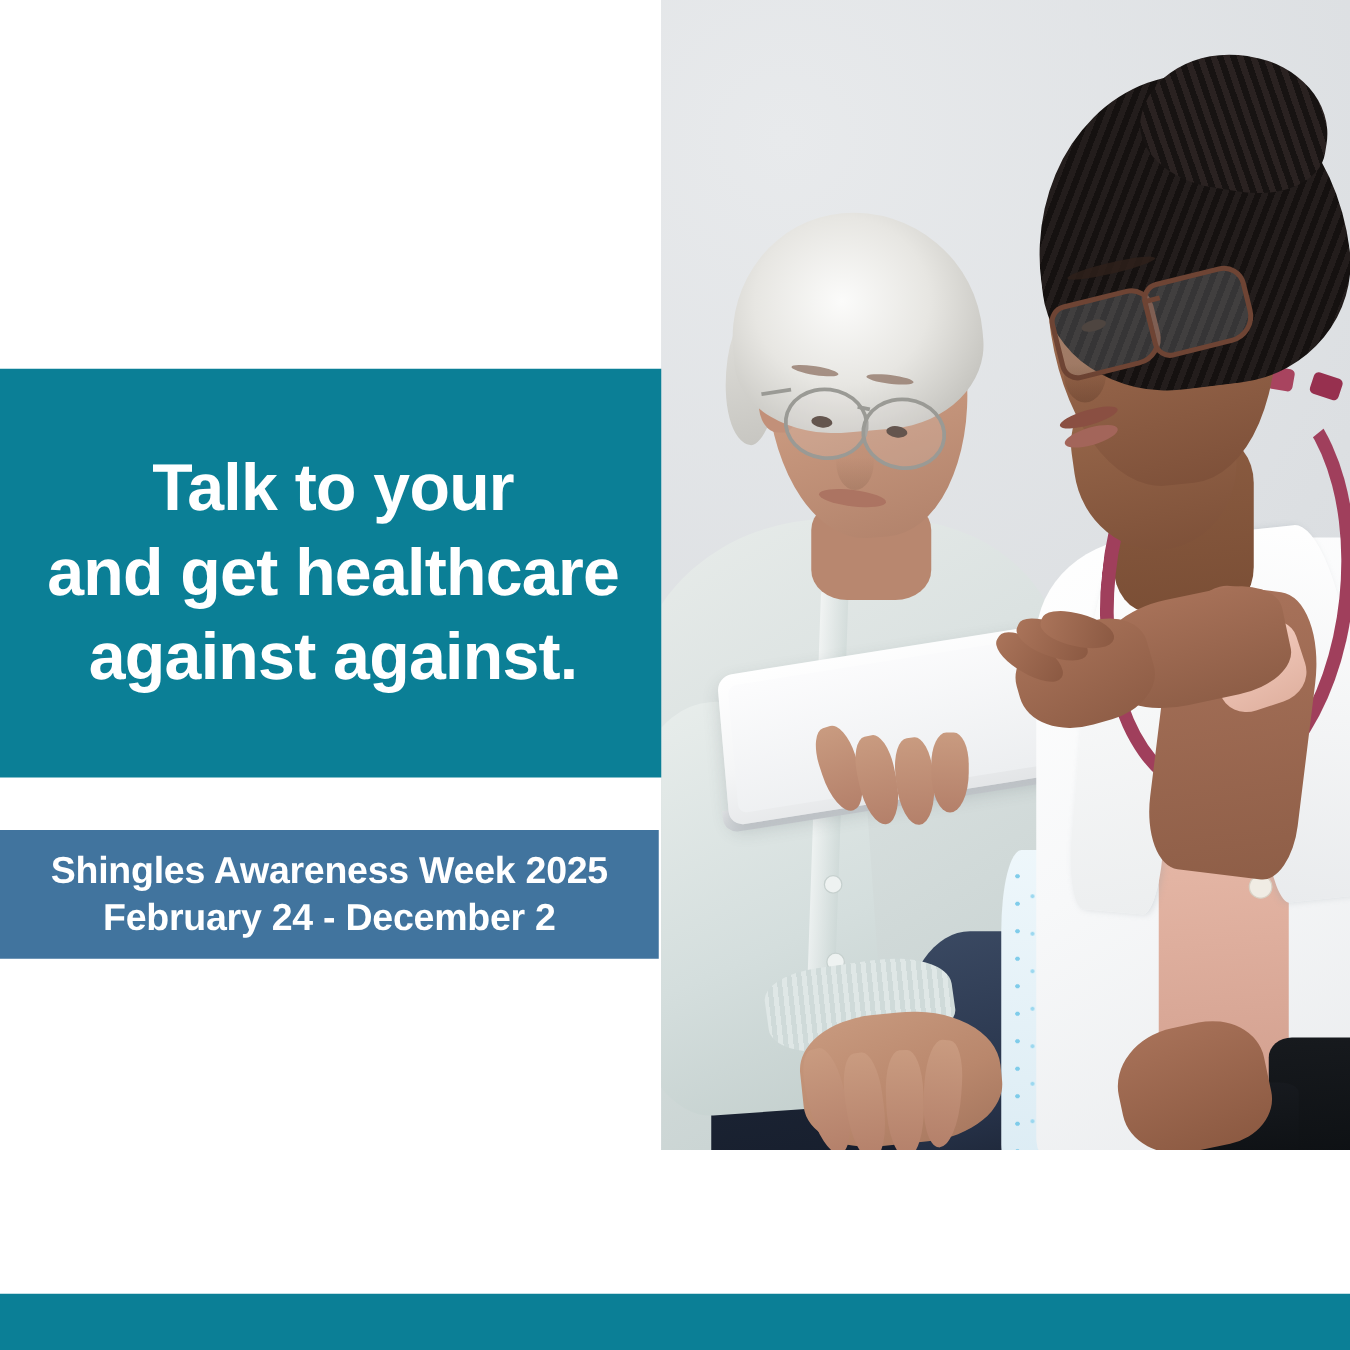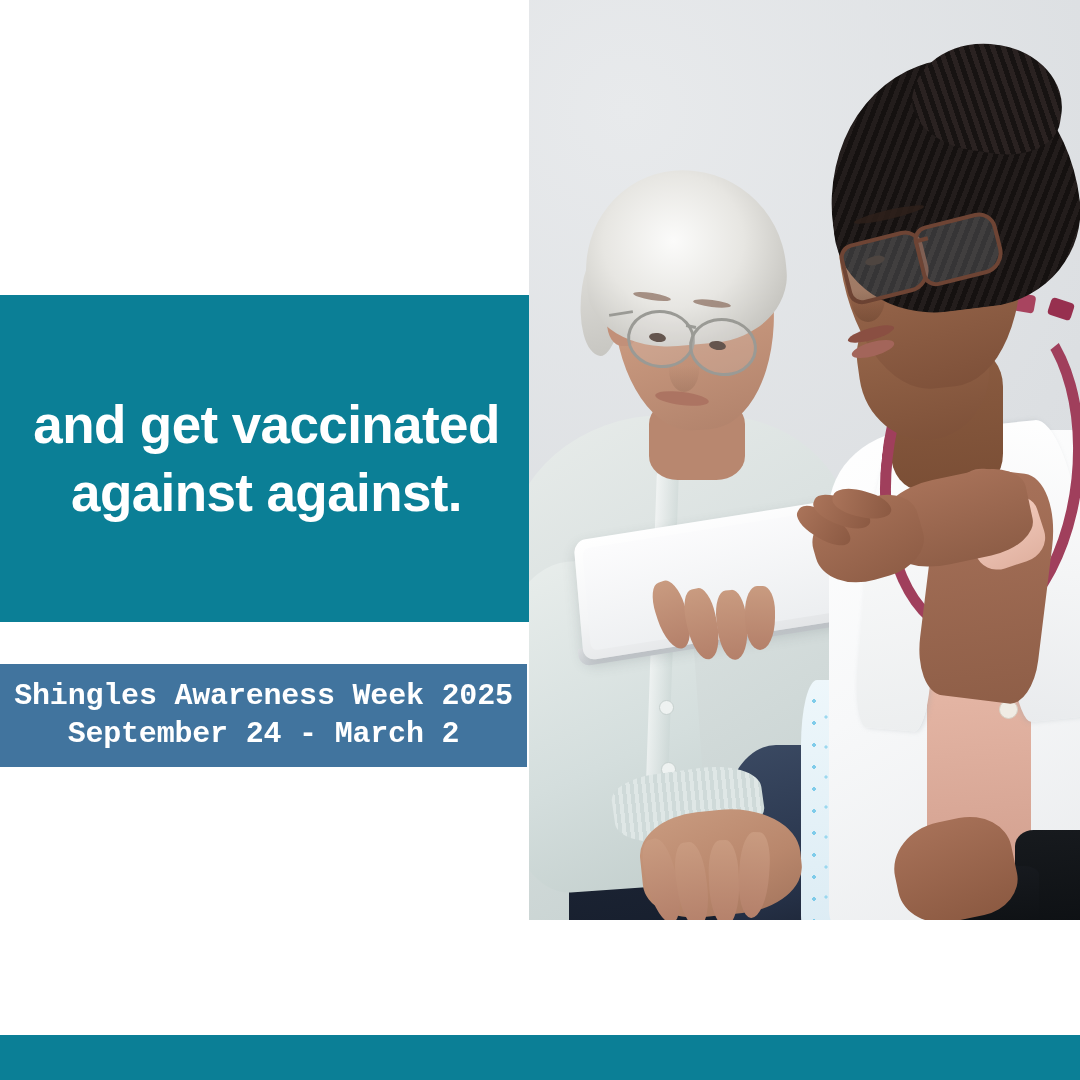--- a/index.html
+++ b/index.html
@@ -509,21 +509,21 @@
     background: #41749e;
     box-sizing: border-box;
     display: flex;
     flex-direction: column;
     align-items: center;
     justify-content: center;
     padding: 0 22px;
   }
   .subtitle-line {
     color: #ffffff;
-    font-family: Liberation Mono, monospace;
+    font-family: Liberation Sans, sans-serif;
     font-weight: bold;
     font-size: 30px;
     line-height: 1.25;
     letter-spacing: -0.2px;
     text-align: center;
     white-space: nowrap;
   }
 
   
   .bottom-bar {
@@ -614,24 +614,25 @@
     <div class="dr-cuff"></div>
     <div class="dr-forearm"></div>
     <div class="dr-hand"></div>
     <div class="dr-finger" style="left:282px;top:496px;transform:rotate(-58deg);"></div>
     <div class="dr-finger" style="left:300px;top:482px;transform:rotate(-68deg);"></div>
     <div class="dr-finger" style="left:320px;top:474px;transform:rotate(-76deg);"></div>
     <div class="dr-hand2"></div>
   </div>
 
   <div class="headline-block">
-    <div class="headline">and get vaccinated</div>
+    <div class="headline">Talk to your</div>
+    <div class="headline">and get healthcare</div>
     <div class="headline">against against.</div>
   </div>
 
   <div class="subtitle-block">
     <div class="subtitle-line">Shingles Awareness Week 2025</div>
-    <div class="subtitle-line">September 24 - March 2</div>
+    <div class="subtitle-line">February 24 - December 2</div>
   </div>
 
   <div class="bottom-bar"></div>
 
 </div>
 
 </body></html>

